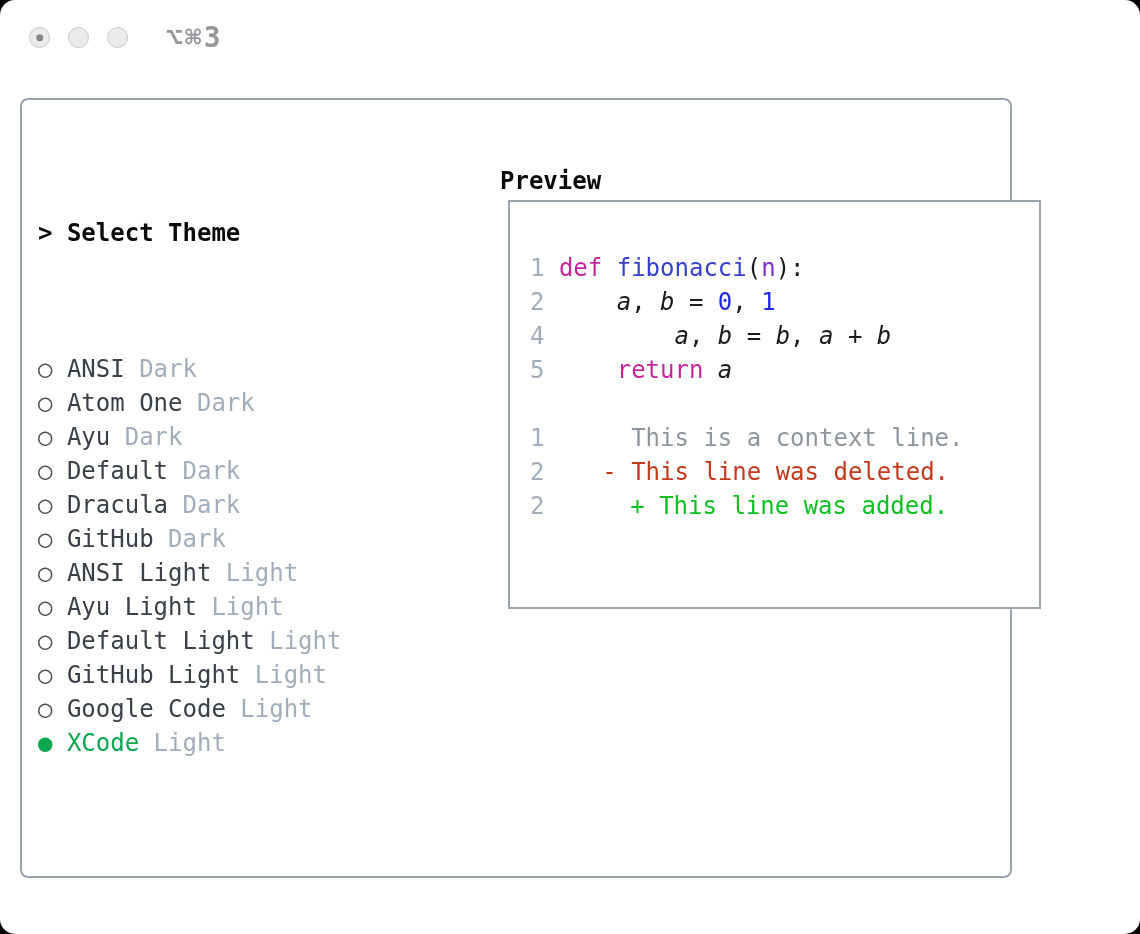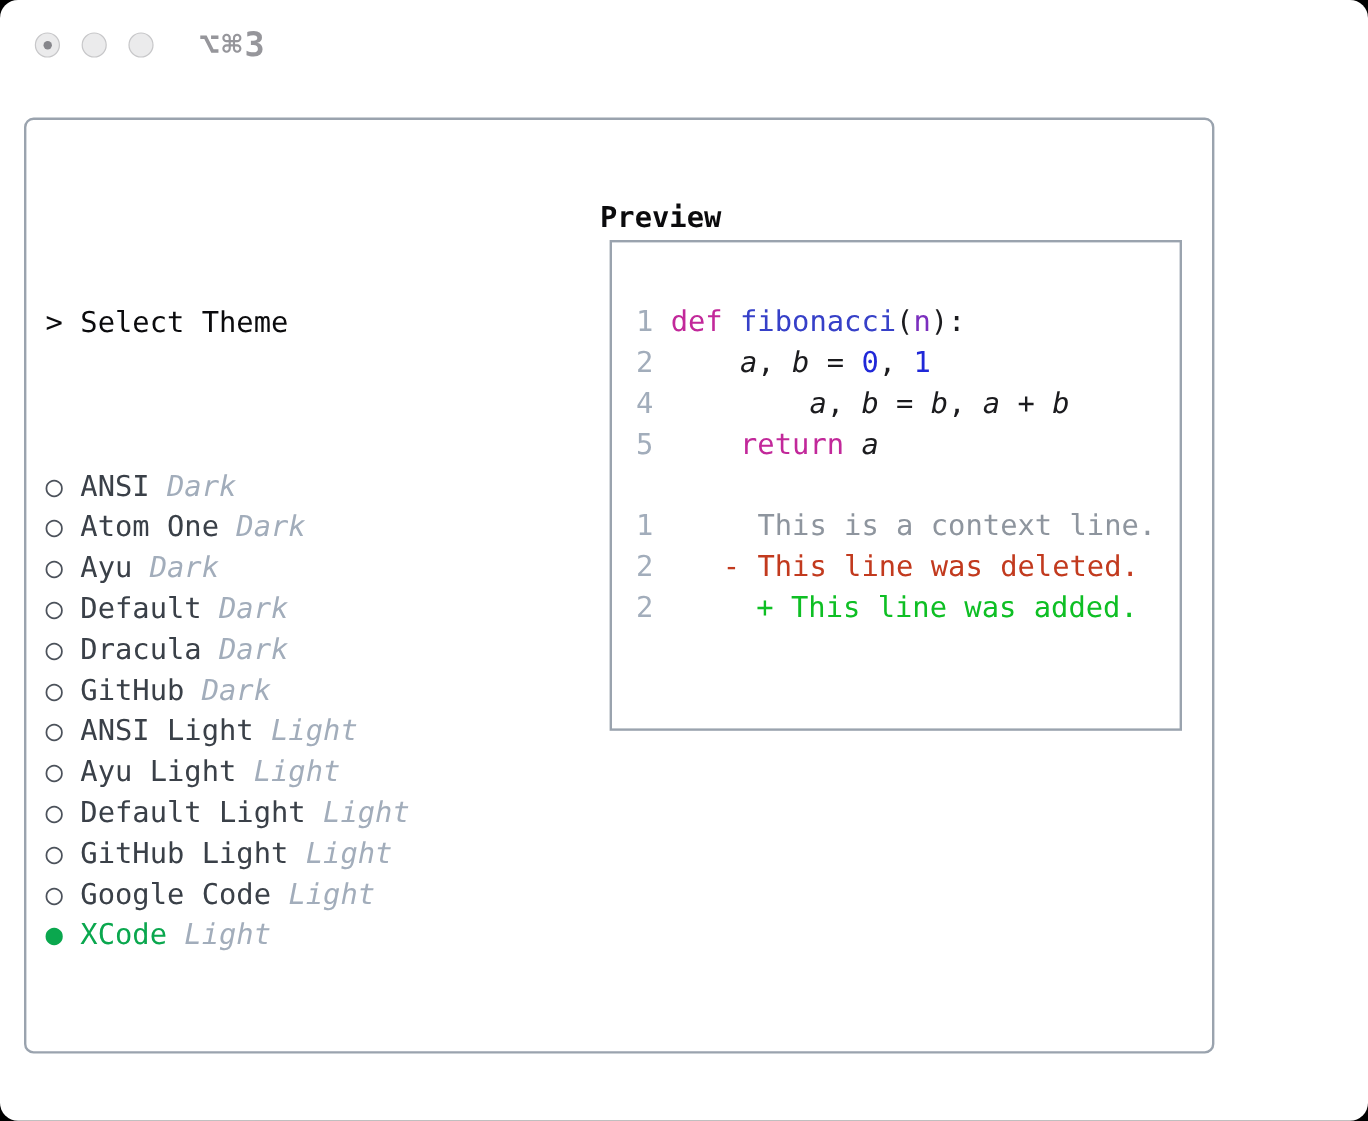--- a/index.html
+++ b/index.html
@@ -31,34 +31,34 @@
     position:absolute;left:20px;top:98px;width:992px;height:780px;
     border:2px solid var(--border-gray);border-radius:8px;box-sizing:border-box;
     background:#fff;
   }
   
   .left-col{
     position:absolute;left:38px;top:148px;
     font-size:24px;line-height:34px;white-space:pre;color:var(--theme-name);
   }
   .row{height:34px;}
-  .row-title{font-weight:normal;color:var(--title-black);margin-top:36px;}
+  .row-title{font-weight:bold;color:var(--title-black);}
   .row-title .mk{color:var(--title-black);}
   .mk{color:var(--marker-gray);}
   .mk.sel{color:var(--accent-green);}
   .nm{color:var(--theme-name);}
   .nm.sel{color:var(--accent-green);}
-  .tg{color:var(--tag-gray);font-style:italic;}
+  .tg{color:var(--tag-gray);}
   
   .preview-title{
     position:absolute;left:500px;top:164px;font-size:24px;line-height:34px;
     font-weight:bold;color:var(--title-black);
   }
   .preview-box{
-    position:absolute;left:508px;top:200px;width:477px;height:409px;
+    position:absolute;left:508px;top:200px;width:533px;height:409px;
     border:2px solid var(--border-gray);box-sizing:border-box;background:#fff;
     padding:49px 0 0 20px;overflow:hidden;
   }
   .code-line{height:34px;font-size:24px;line-height:34px;white-space:pre;}
   .lnum{display:inline-block;width:2ch;color:var(--line-number);}
   .tok-plain{color:var(--code-text);}
   .tok-kw{color:var(--keyword);}
   .tok-fn{color:var(--function-blue);}
   .tok-builtin{color:var(--builtin-purple);}
   .tok-param{color:var(--param-purple);}

